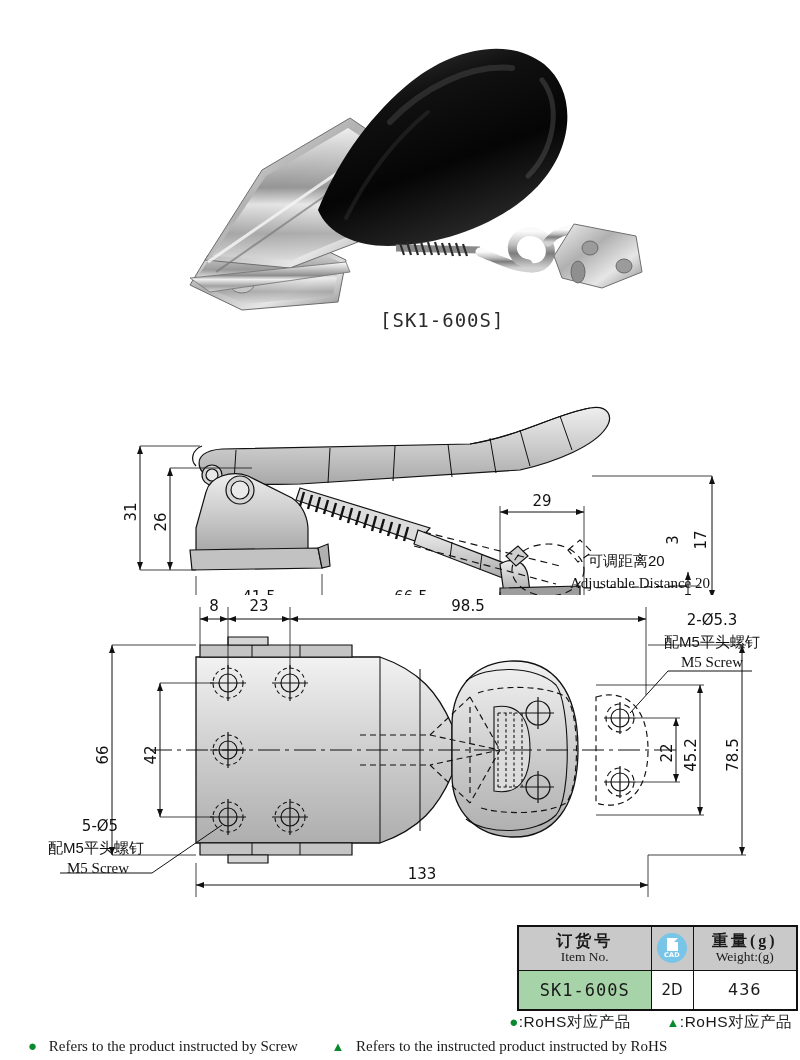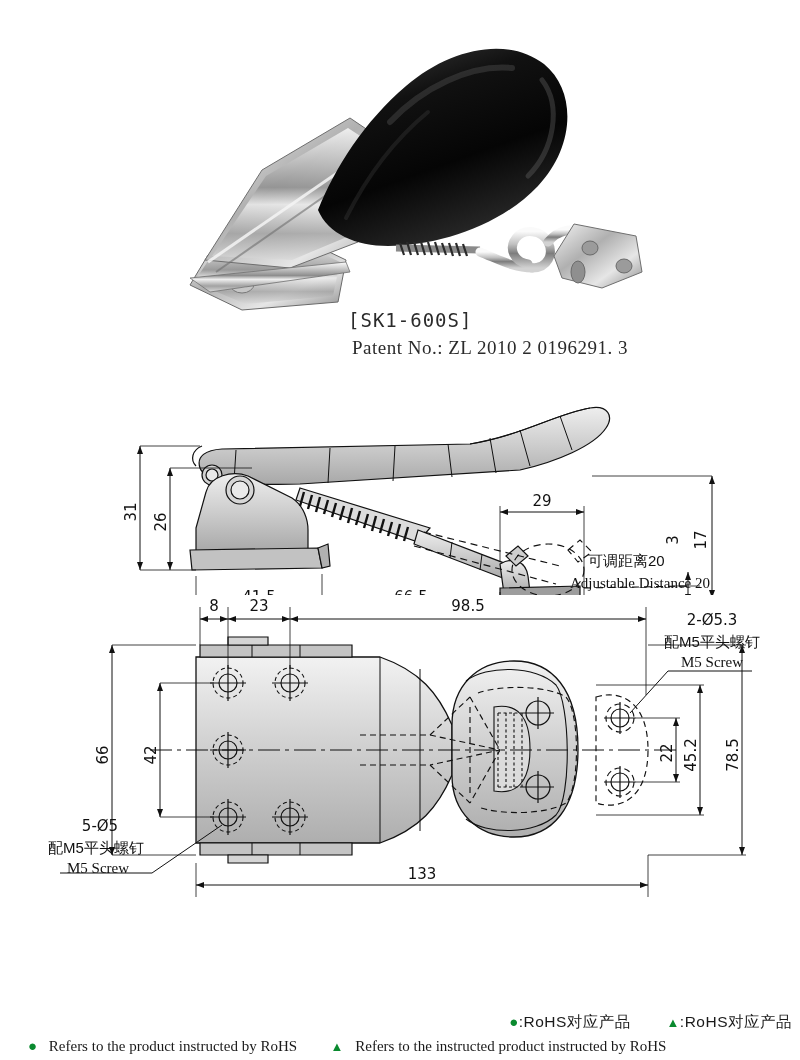--- a/index.html
+++ b/index.html
@@ -12,21 +12,21 @@
     position:relative;
     overflow:hidden;
   }
   .page { position:absolute; inset:0; }
 
   
   #photo-block { position:absolute; left:150px; top:10px; width:500px; height:310px; }
 
   
   #model-code {
-    position:absolute; left:348px; top:309px;
+    position:absolute; left:380px; top:309px;
     font-family:"DejaVu Sans Mono", monospace;
     font-size:19px; letter-spacing:1px; color:#2b2b2b;
   }
   #patent-line {
     position:absolute; left:352px; top:337px;
     font-family:"Liberation Serif", serif;
     font-size:19px; letter-spacing:.5px; color:#2b2b2b; white-space:nowrap;
   }
 
   
@@ -173,21 +173,20 @@
       <g>
         <path d="M404 246 L424 214 L486 226 L492 262 L452 278 L412 268 Z" fill="url(#chrome2)" stroke="#6f6f6f" stroke-width="1"></path>
         <ellipse cx="440" cy="238" rx="8" ry="7" fill="#9b9b9b" stroke="#6a6a6a" stroke-width="1"></ellipse>
         <ellipse cx="474" cy="256" rx="8" ry="7" fill="#9b9b9b" stroke="#6a6a6a" stroke-width="1"></ellipse>
         <ellipse cx="428" cy="262" rx="7" ry="11" fill="#8f8f8f" stroke="#6a6a6a" stroke-width="1"></ellipse>
       </g>
     </svg>
   </div>
 
   <div id="model-code">[SK1-600S]</div>
-  <div id="patent-line">Patent No.:  ZL 2010 2 0196291. 3</div>
 
   <svg id="side-view-svg" width="800" height="215" viewBox="0 0 800 215">
     <defs>
       <linearGradient id="dgray" x1="0" y1="0" x2="0" y2="1">
         <stop offset="0%" stop-color="#eeeeee"></stop>
         <stop offset="50%" stop-color="#cccccc"></stop>
         <stop offset="100%" stop-color="#a8a8a8"></stop>
       </linearGradient>
       <marker id="ar" markerWidth="9" markerHeight="9" refX="8" refY="3" orient="auto">
         <path d="M0,0 L8,3 L0,6 Z" fill="#111"></path>
@@ -467,29 +466,54 @@
       <text class="dimtxt" x="712" y="40" text-anchor="middle">2-Ø5.3</text>
       <text class="cn-note" x="712" y="62" text-anchor="middle">配M5平头螺钉</text>
       <text class="en-note" x="712" y="82" text-anchor="middle">M5 Screw</text>
 
       <text class="dimtxt" x="100" y="246" text-anchor="middle">5-Ø5</text>
       <text class="cn-note" x="96" y="268" text-anchor="middle">配M5平头螺钉</text>
       <text class="en-note" x="98" y="288" text-anchor="middle">M5 Screw</text>
     </g>
   </svg>
 
+  <table id="spec-table">
+    <tbody>
+        <tr>
+      <td class="th-cell">
+        <div class="th-cn">订货号</div>
+        <div class="th-en">Item No.</div>
+      </td>
+      <td class="th-cell cad-head">
+        <span class="cad-badge">
+          <span class="doc"></span>
+          <span class="lbl">CAD</span>
+        </span>
+      </td>
+      <td class="th-cell">
+        <div class="th-cn">重量(g)</div>
+        <div class="th-en">Weight:(g)</div>
+      </td>
+    </tr>
+    <tr>
+      <td class="v-item">SK1-600S</td>
+      <td class="v-cad">2D</td>
+      <td class="v-wt">436</td>
+    </tr>
+  </tbody>
+    </table>
 
   <div id="footer">
     <div class="rohs-cn-row">
       <span class="mk-circle">●</span><span>:RoHS对应产品</span>
       <span class="gap"></span>
       <span class="mk-tri">▲</span><span>:RoHS对应产品</span>
     </div>
     <div class="rohs-en-row">
       <span class="mk-circle">●</span>
-      <span class="gap-sm"></span><span>Refers to the product instructed by RoHS</span>
+      <span class="gap-sm"></span><span>Refers to the product instructed by Screw</span>
       <span class="gap"></span>
       <span class="mk-tri">▲</span>
       <span class="gap-sm"></span><span>Refers to the instructed product instructed by RoHS</span>
     </div>
   </div>
 
 </div>
 
 </body></html>

